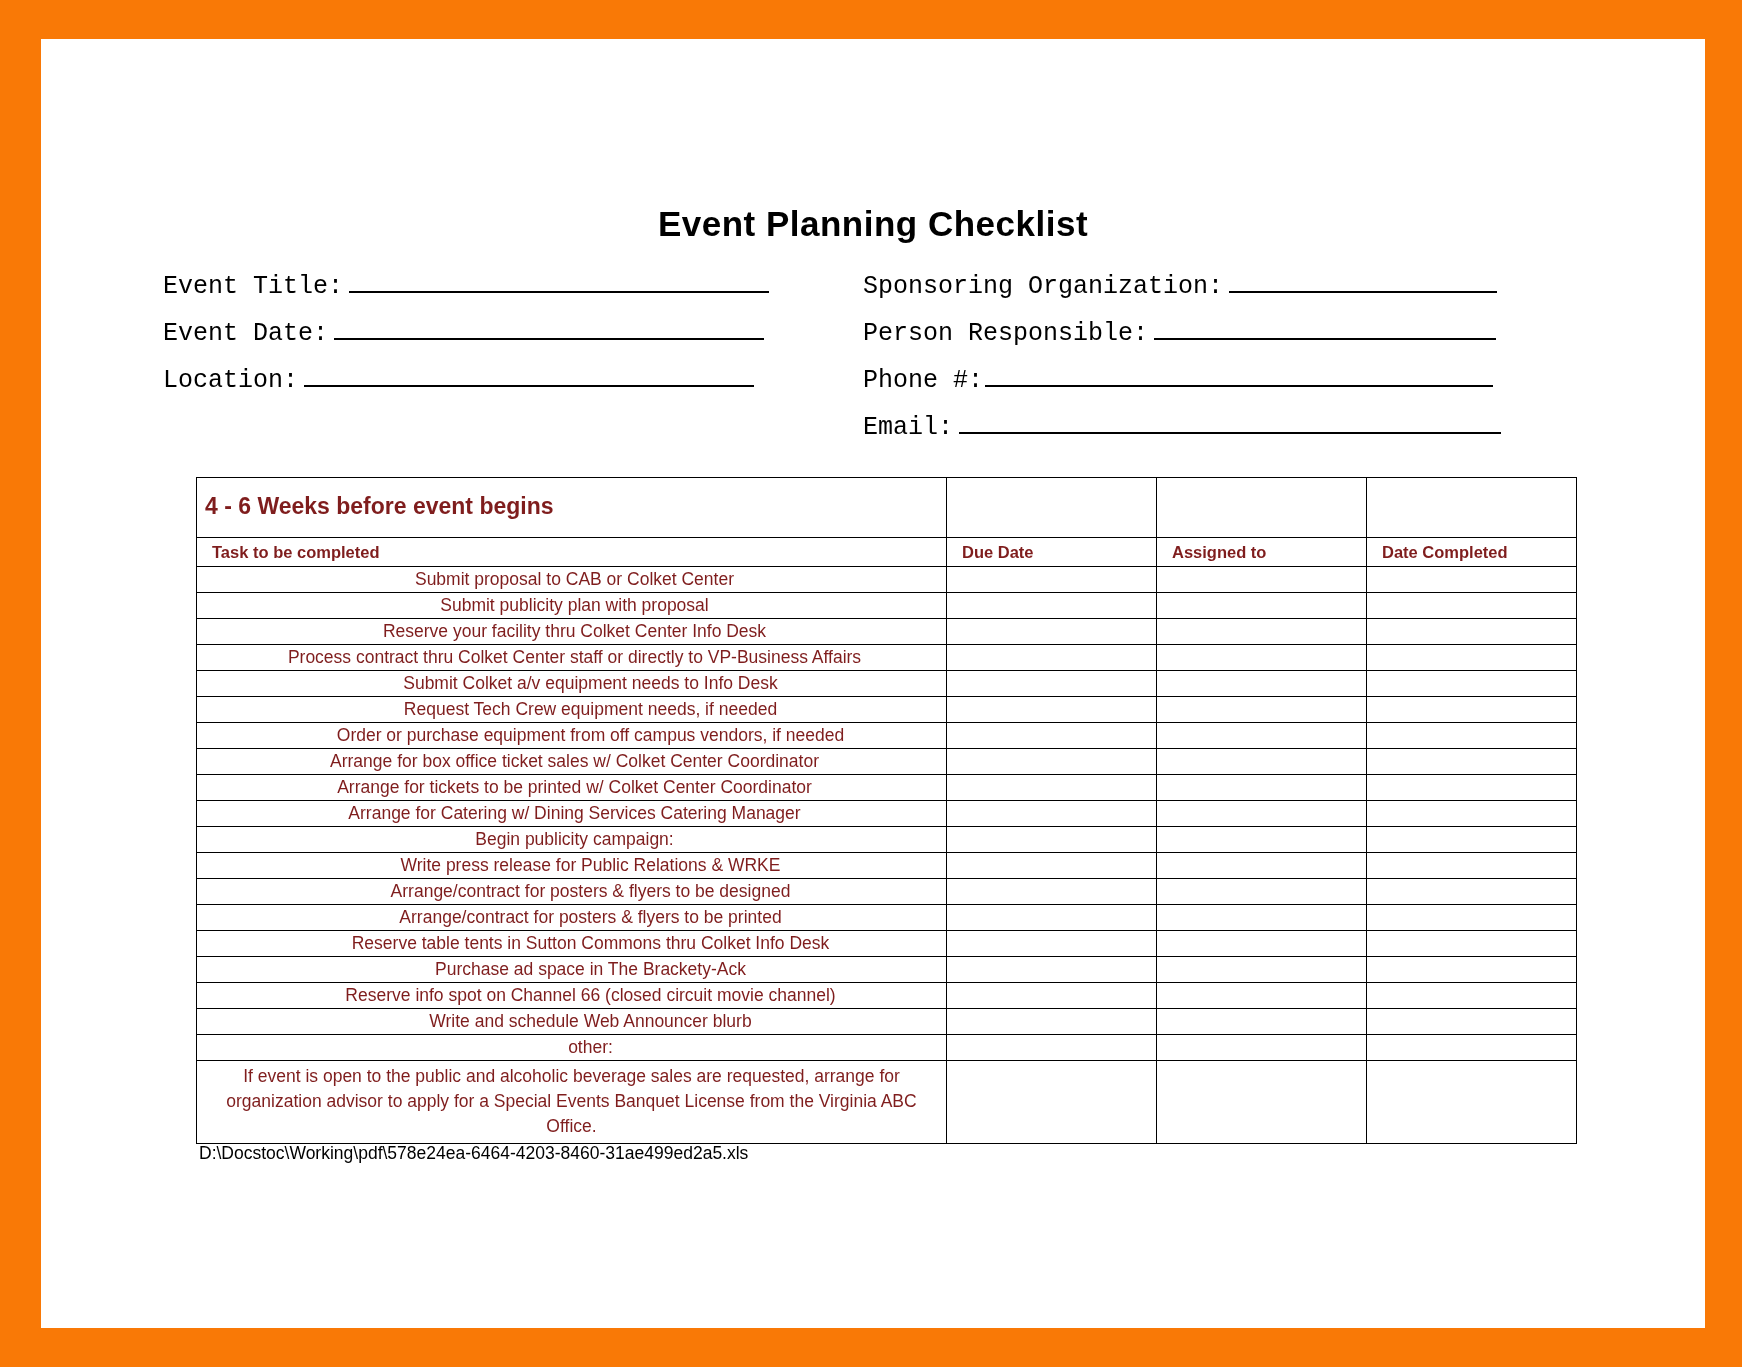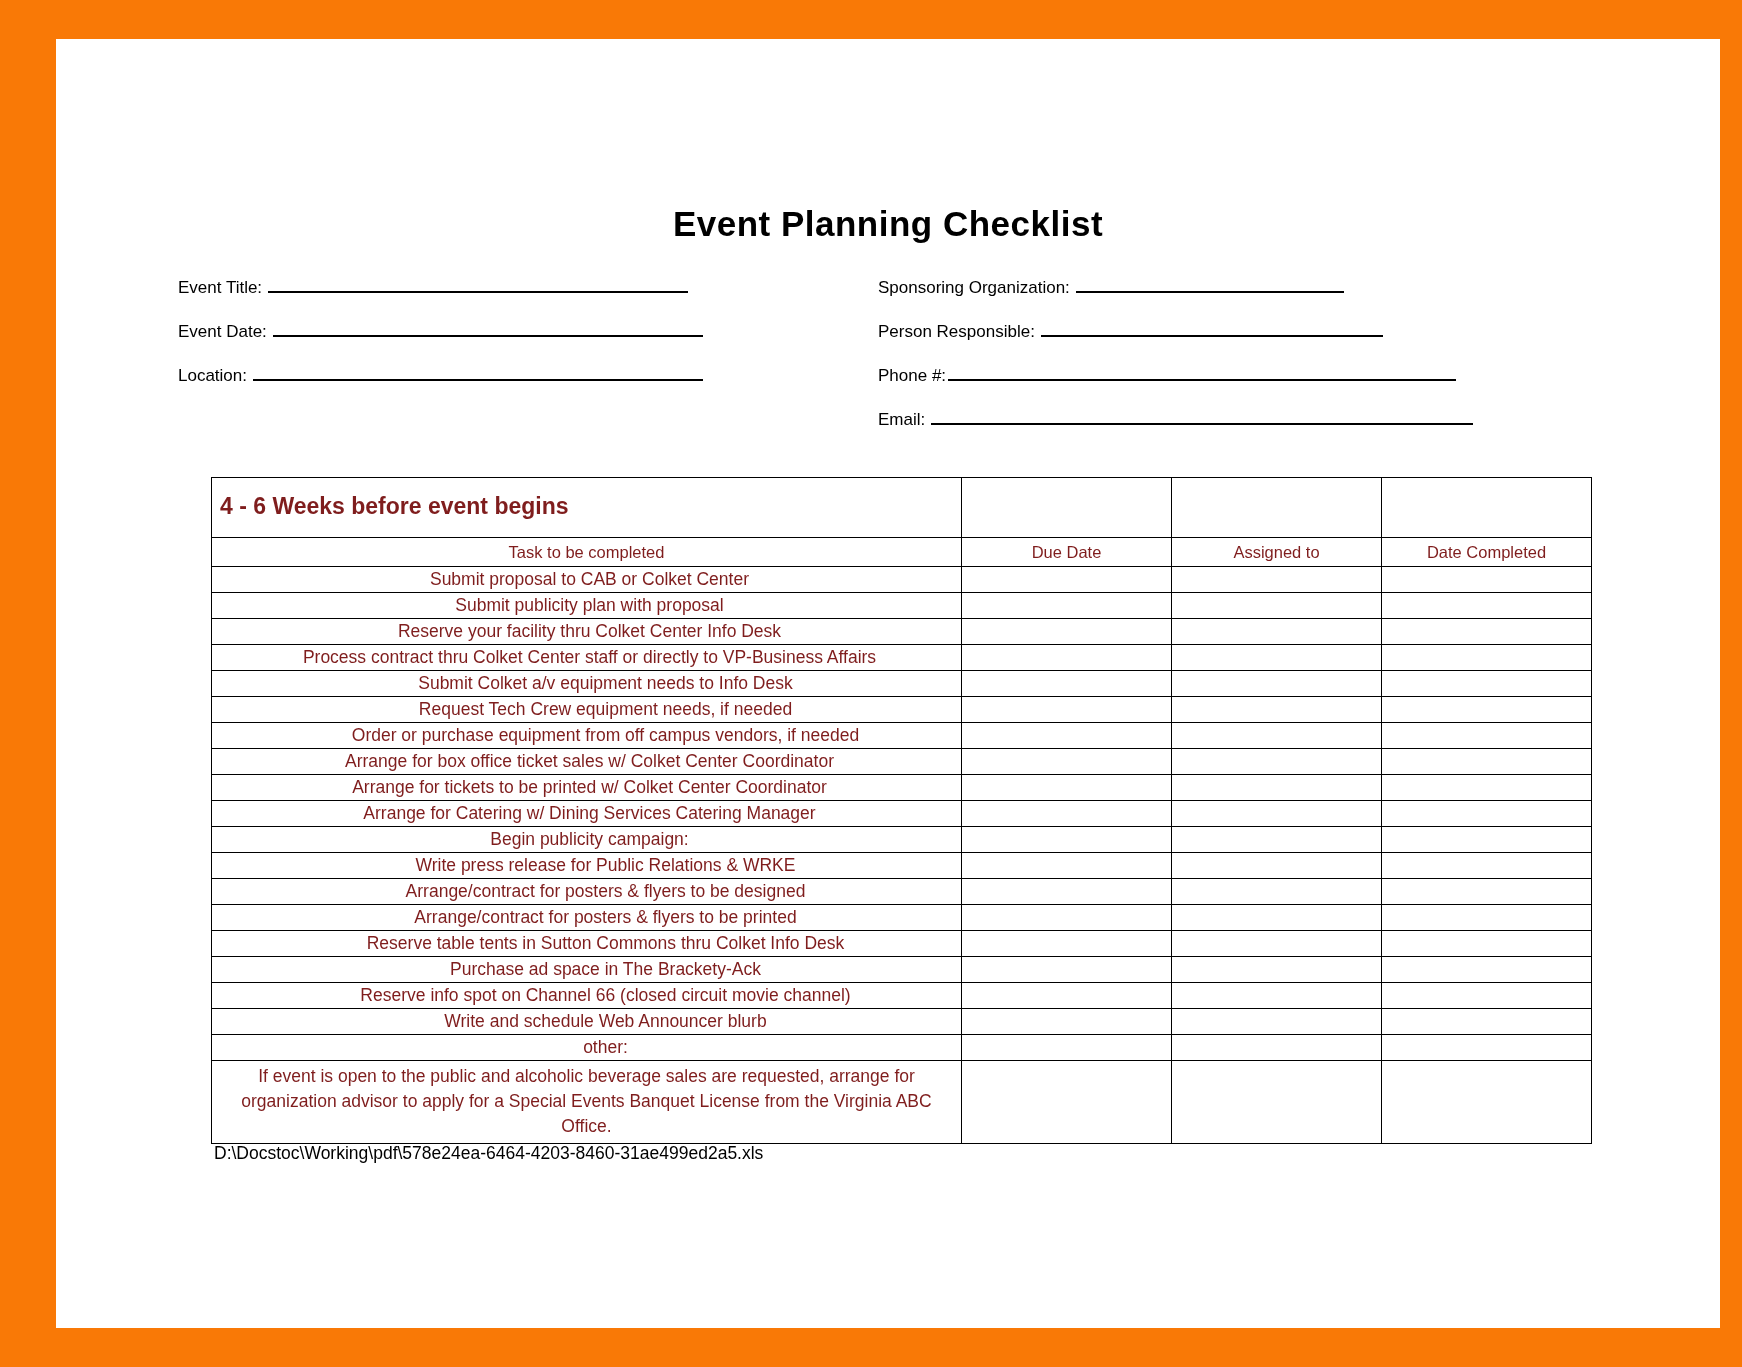--- a/index.html
+++ b/index.html
@@ -8,21 +8,21 @@
   }
   body {
     width: 1742px;
     height: 1367px;
     background: #F97906;
     font-family: "Liberation Sans", sans-serif;
     overflow: hidden;
   }
   .page {
     position: absolute;
-    left: 56px;
+    left: 41px;
     top: 39px;
     width: 1664px;
     height: 1289px;
     background: #ffffff;
   }
   .doc {
     position: absolute;
     left: 0;
     top: 0;
     width: 1664px;
@@ -56,22 +56,23 @@
     align-items: baseline;
     white-space: nowrap;
   }
   .field-col-right {
     flex: 1;
     display: flex;
     align-items: baseline;
     white-space: nowrap;
   }
   .field-label {
-    font-size: 17px;
+    font-size: 25px;
     color: #000;
+    font-family: Liberation Mono, monospace;
   }
   .field-line {
     display: inline-block;
     border-bottom: 2px solid #000;
     height: 20px;
     margin-left: 6px;
   }
   .lineA { width: 420px; }
   .lineB { width: 430px; }
   .lineC { width: 450px; }
@@ -100,25 +101,25 @@
   col.c-asg  { width: 210px; }
   col.c-done { width: 210px; }
 
   .section-head {
     font-size: 23px;
     font-weight: bold;
     padding: 6px 8px 8px 8px !important;
     height: 45px;
   }
   .colhead {
-    text-align: center;
-    font-weight: normal;
+    text-align: left;
+    font-weight: bold;
     font-size: 16.5px;
     height: 26px;
-    padding: 1px 0 !important;
+    padding: 1px 15px !important;
   }
   .task-cell {
     padding: 2px 0 2px 6px !important;
     height: 21px;
     white-space: nowrap;
     text-align: center;
   }
   .indent {
     padding-left: 38px !important;
   }

